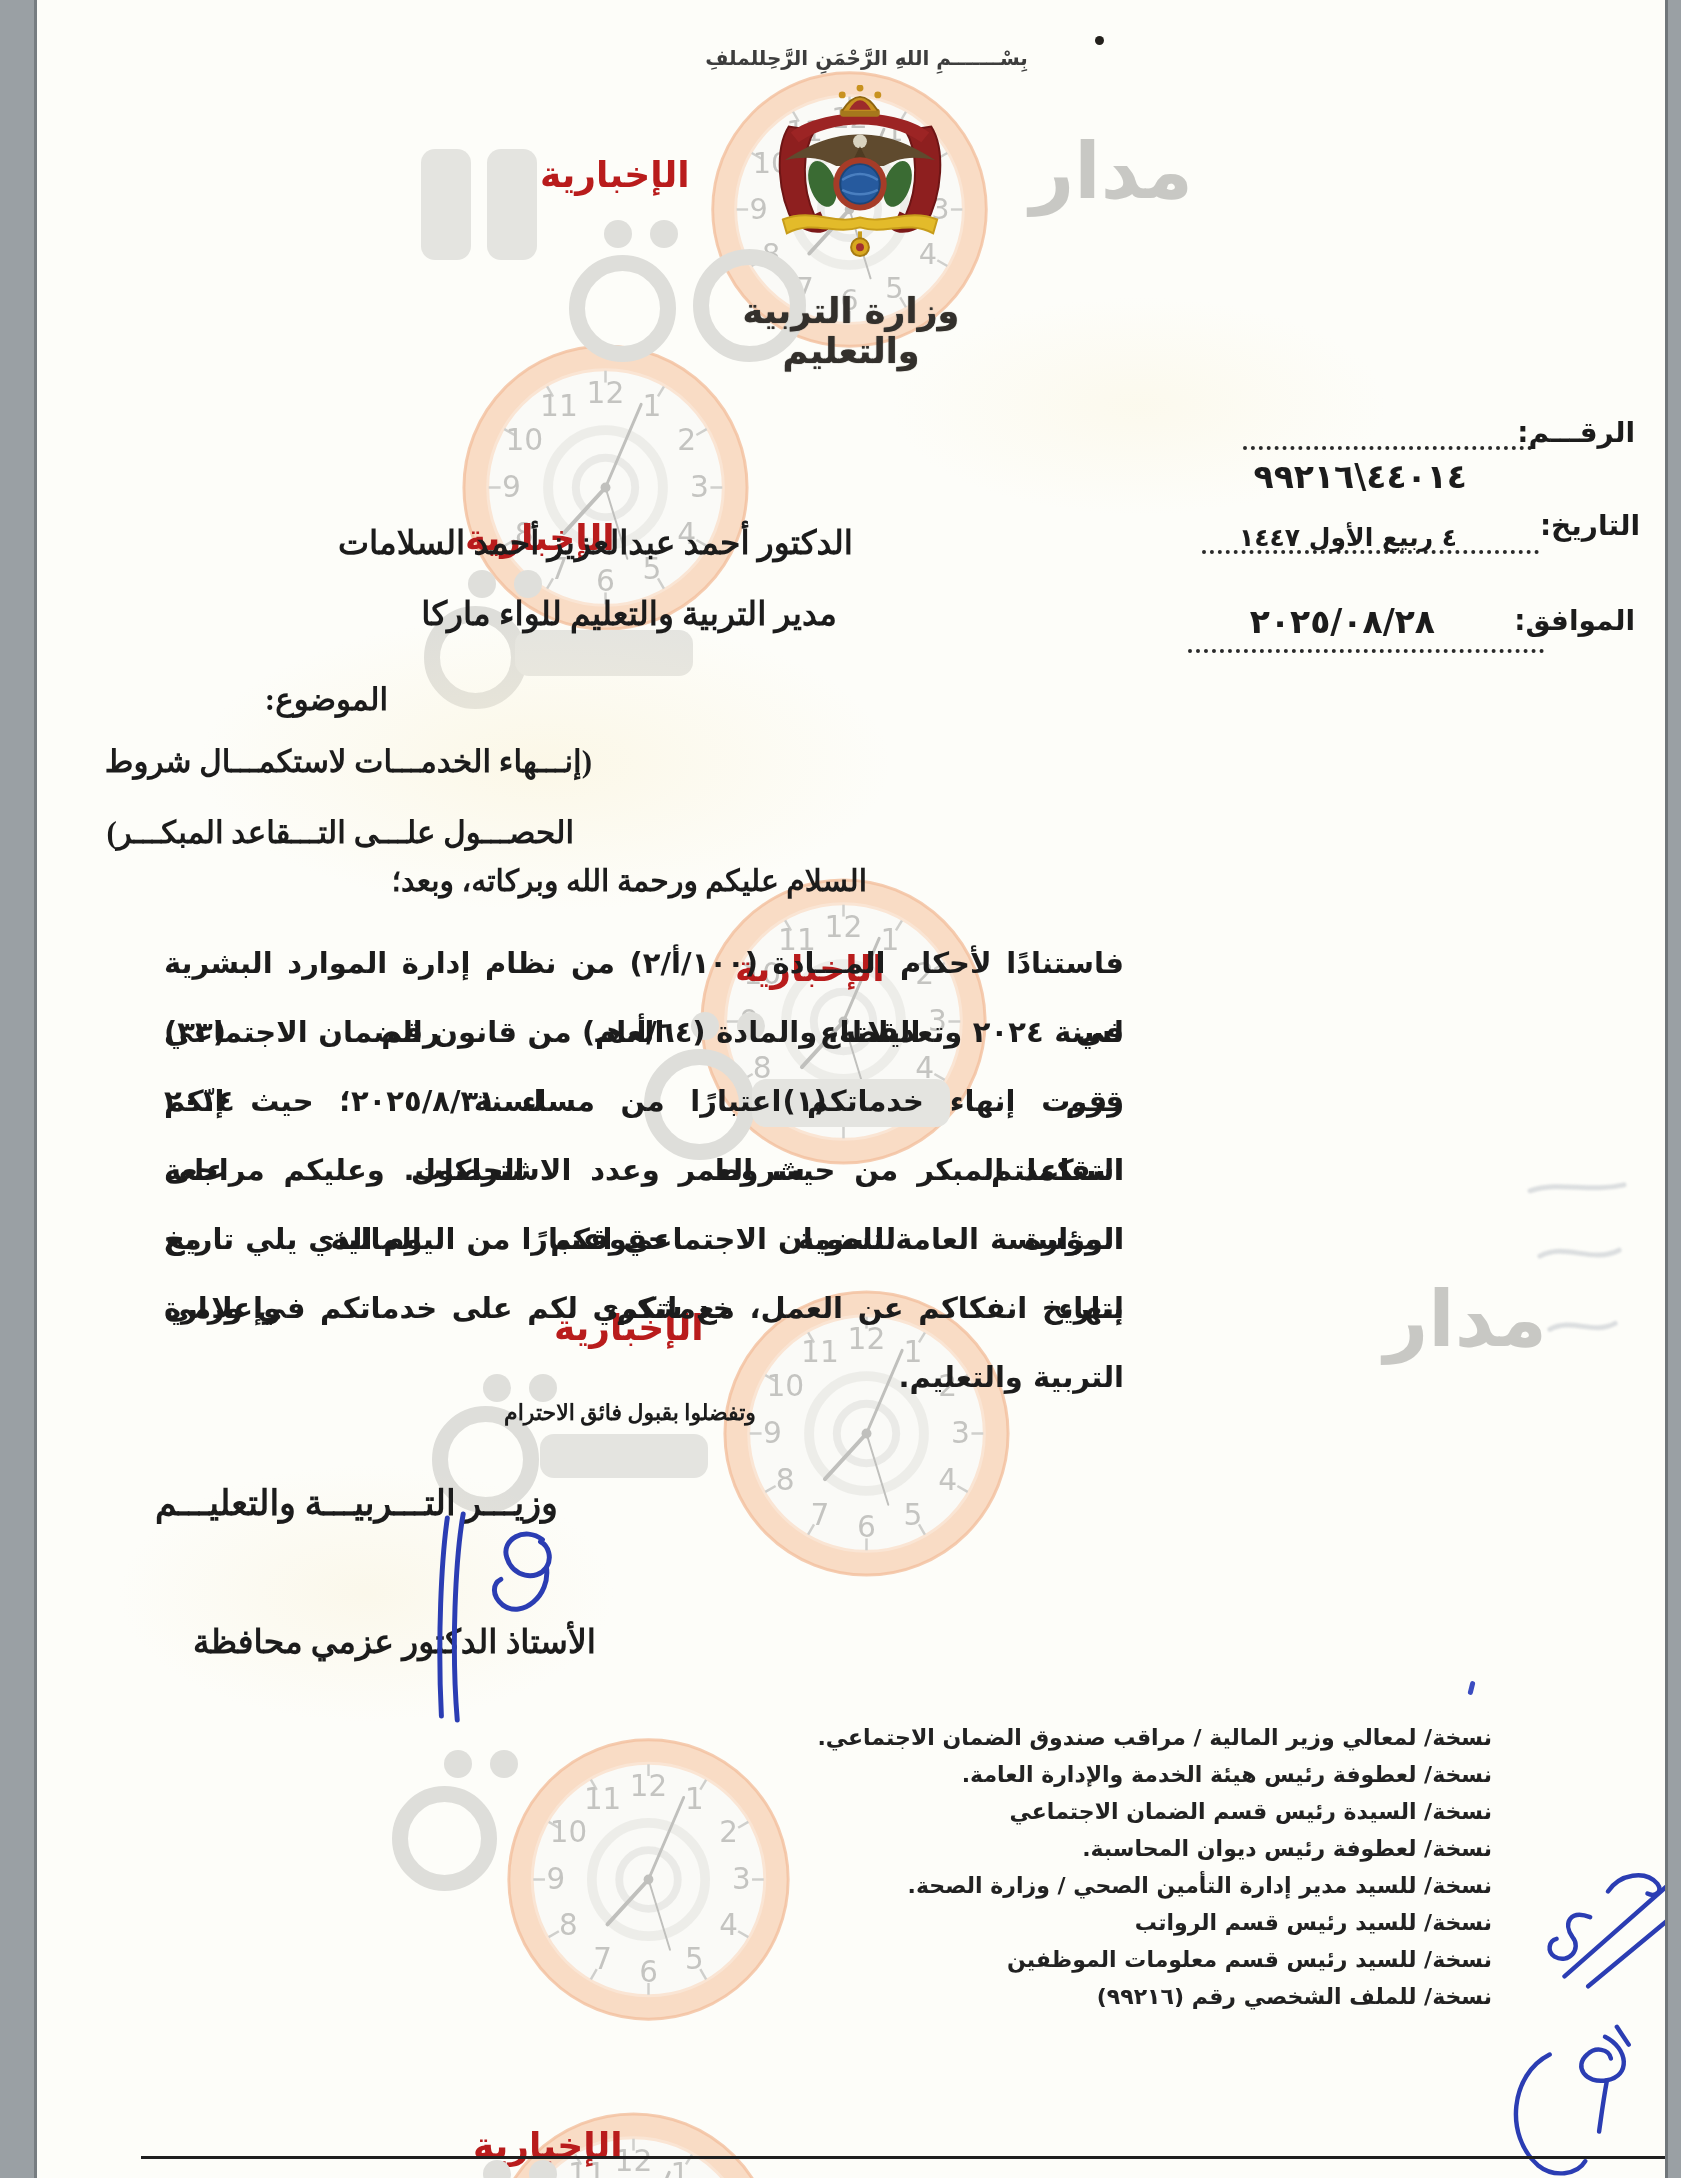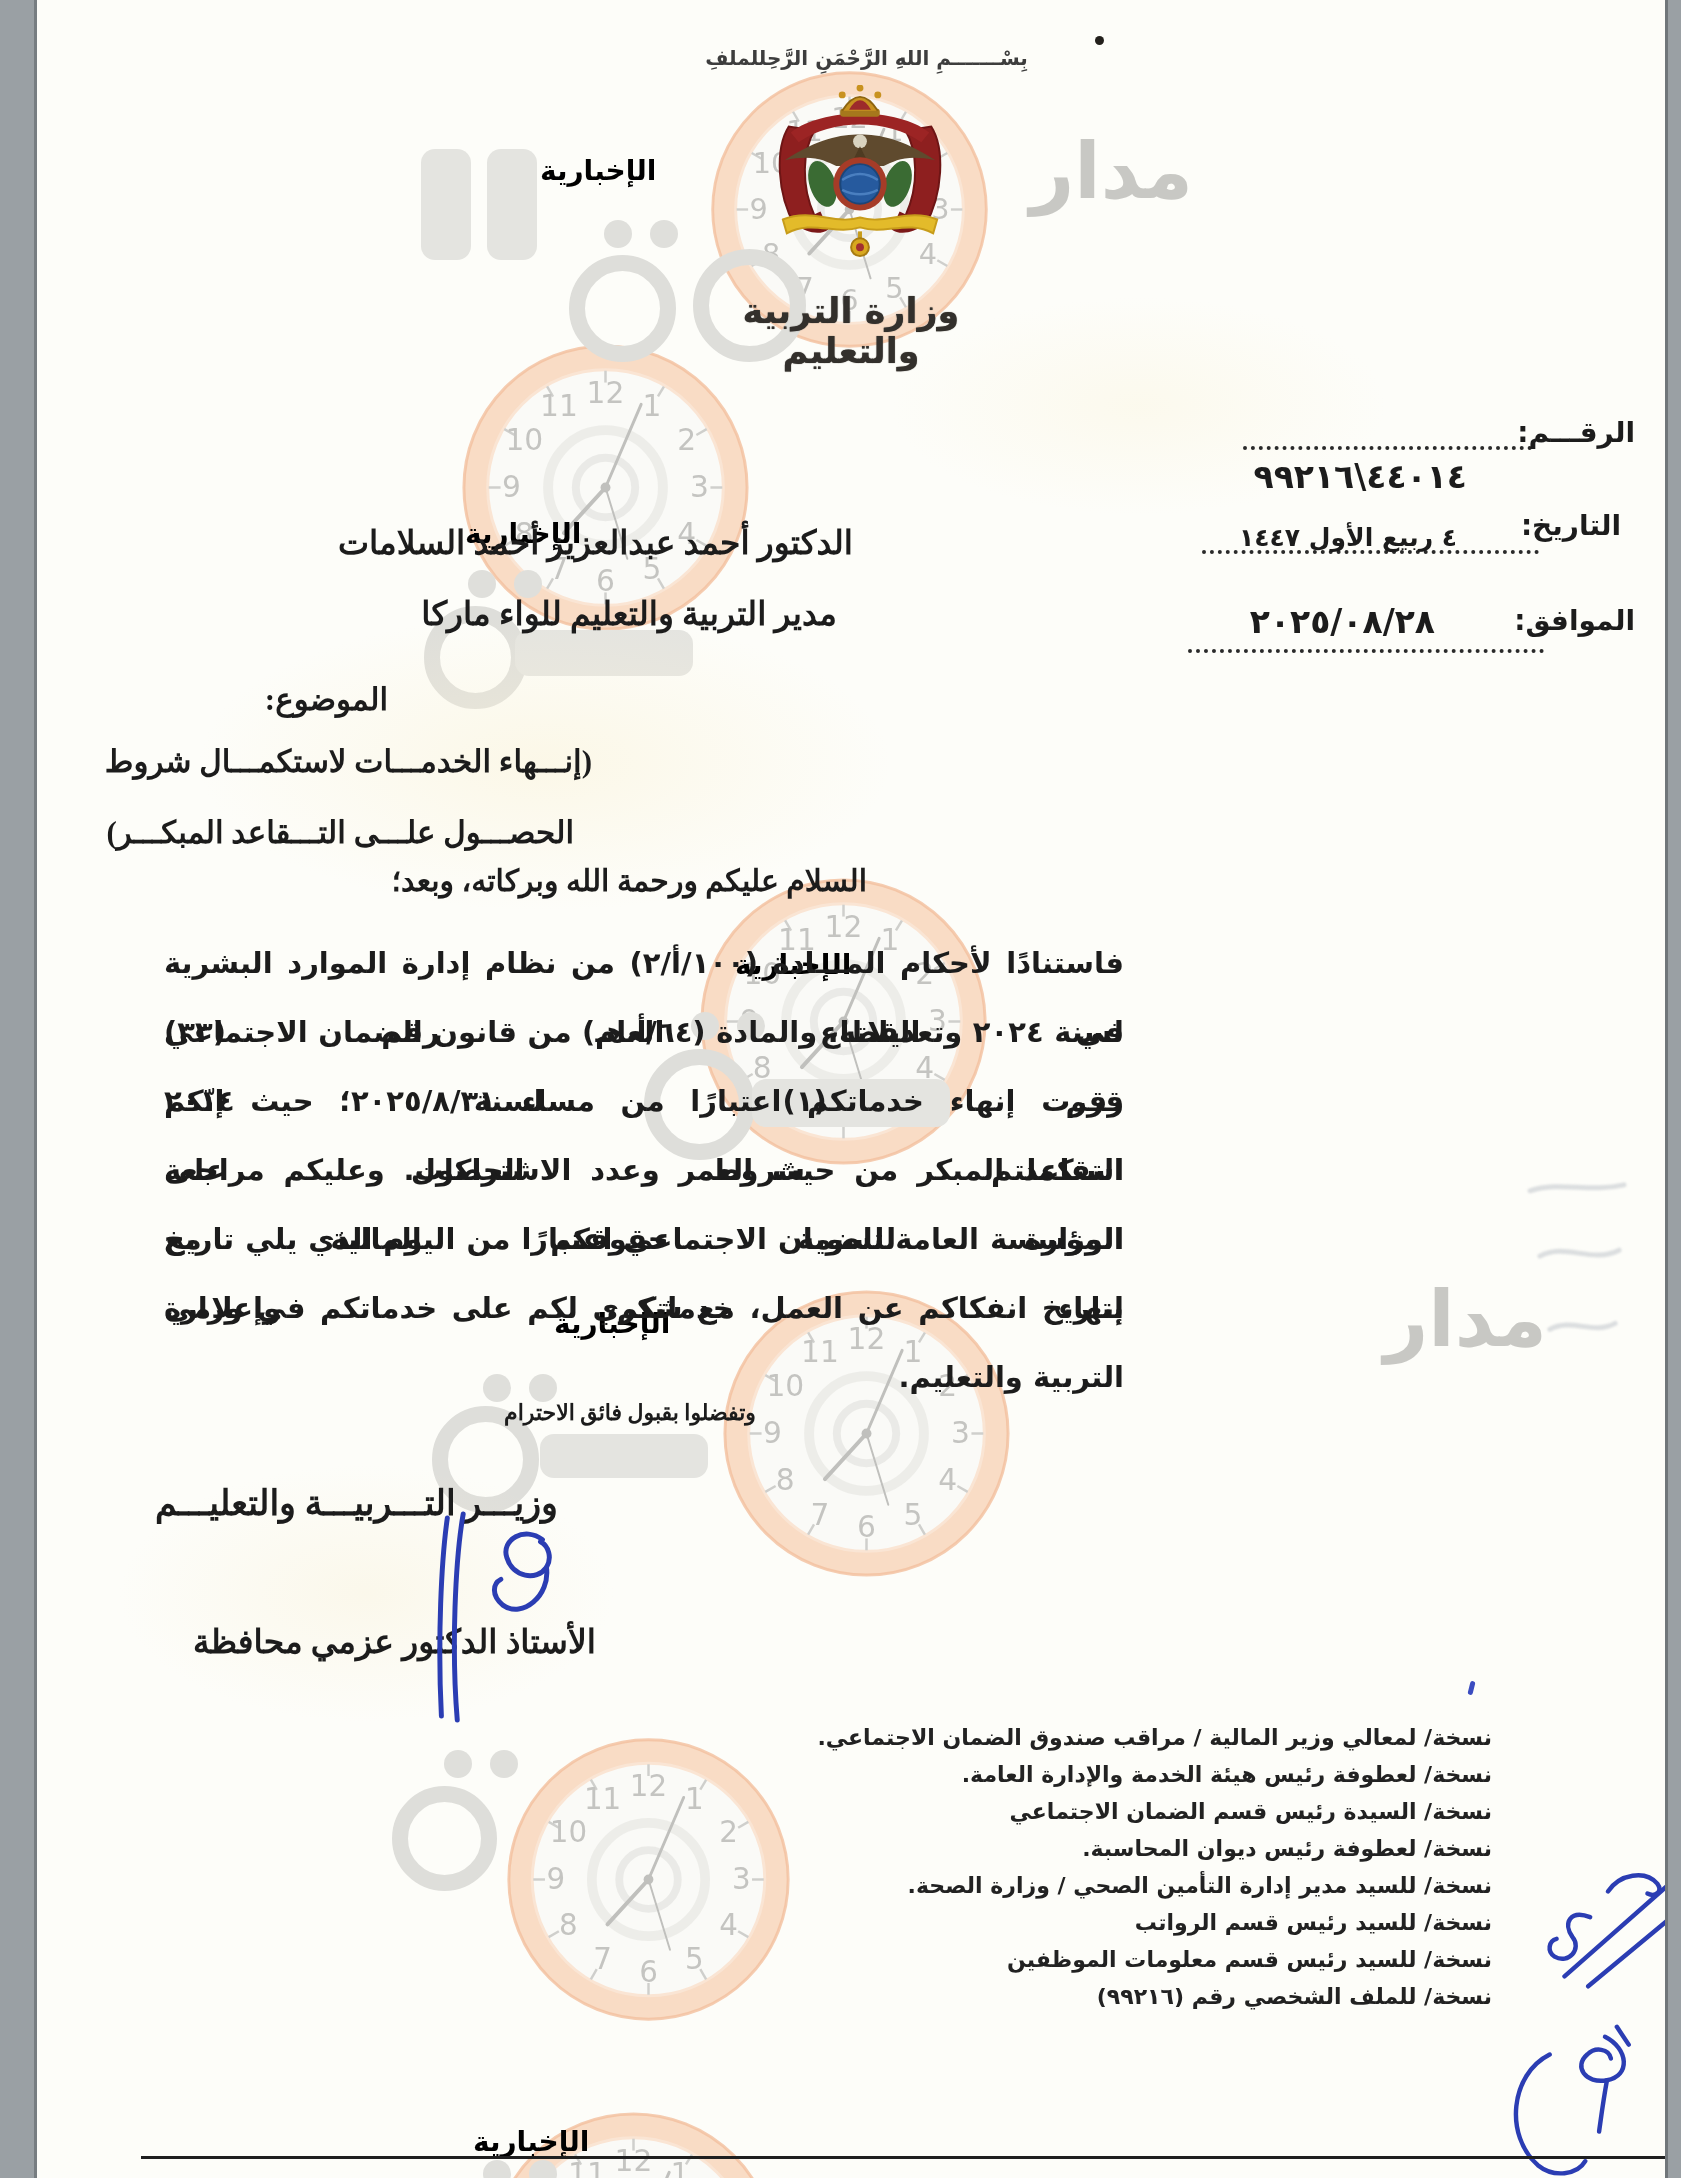--- a/index.html
+++ b/index.html
@@ -7,21 +7,21 @@
         font-family:"DejaVu Sans",sans-serif;direction:rtl;color:#1c1c1c;}
   
   .edge{position:absolute;top:0;height:2178px;background:#9aa0a4;z-index:6;}
   .edge.left{left:0;width:34px;border-right:3px solid #777d81;}
   .edge.right{right:0;width:13px;border-left:3px solid #70767a;}
   .blotch{position:absolute;border-radius:50%;z-index:1;pointer-events:none;}
   .dot-black{position:absolute;width:9px;height:9px;border-radius:50%;background:#23201c;z-index:4;}
 
   
   .wm{position:absolute;z-index:0;}
-  .wm-akh{color:#000000;font-weight:bold;font-size:28px;letter-spacing:1px;}
+  .wm-akh{color:#b91c1c;font-weight:bold;font-size:36px;letter-spacing:1px;}
   .wm-madar{color:#c8c8c4;font-weight:bold;font-size:77px;}
   .wm-dots span{display:inline-block;width:28px;height:28px;border-radius:50%;background:#dfdfdb;margin-left:18px;}
   .wm-ring{position:absolute;border:16px solid #dedeDA;border-radius:50%;}
   .wm-bar{position:absolute;background:#e4e4e0;border-radius:14px;}
   .clock{position:absolute;z-index:0;}
 
   
   .bismillah{position:absolute;left:698px;top:46px;width:337px;text-align:center;
              font-size:20px;font-weight:bold;color:#3d3d3d;z-index:2;}
   .emblem{position:absolute;left:755px;top:85px;z-index:2;}
@@ -205,21 +205,21 @@
     <circle cx="106" cy="164" r="9" fill="#d8a81f" stroke="#a87c12" stroke-width="2"></circle>
     <circle cx="106" cy="164" r="4" fill="#a23030"></circle>
   </svg>
 
   <div class="ministry">وزارة التربية والتعليم</div>
 
   <div class="ref-label" style="right:46px;top:416px;">الرقـــم:</div>
   <div class="dotline" style="right:149px;top:446px;width:289px;"></div>
   <div class="ref-value ltr-num" style="right:214px;top:457px;">٤٤٠١٤\٩٩٢١٦</div>
 
-  <div class="ref-label" style="right:60px;top:509px;">التاريخ:</div>
+  <div class="ref-label" style="right:41px;top:509px;">التاريخ:</div>
   <div class="dotline" style="right:142px;top:550px;width:337px;"></div>
   <div class="ref-value" style="right:224px;top:523px;font-size:25px;">٤ ربيع الأول ١٤٤٧</div>
 
   <div class="ref-label" style="right:46px;top:604px;">الموافق:</div>
   <div class="dotline" style="right:137px;top:649px;width:356px;"></div>
   <div class="ref-value ltr-num" style="right:246px;top:602px;">٢٠٢٥/٠٨/٢٨</div>
 
   <div class="t bold addr1">الدكتور أحمد عبدالعزيز أحمد السلامات</div>
   <div class="t bold addr2">مدير التربية والتعليم للواء ماركا</div>
 

